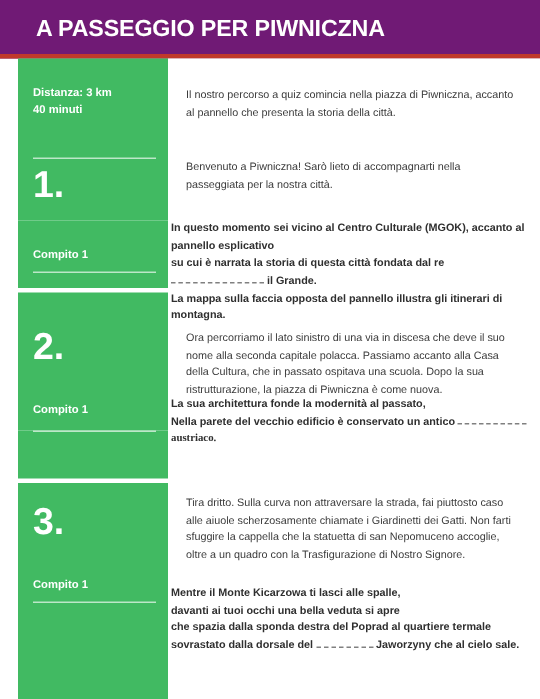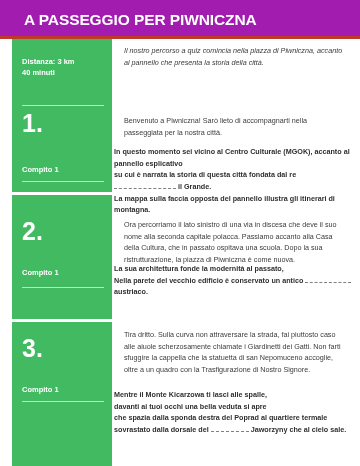--- a/index.html
+++ b/index.html
@@ -20,21 +20,21 @@
     background: #ffffff;
   }
 
   
   .header {
     position: absolute;
     left: 0;
     top: 0;
     width: 360px;
     height: 39px;
-    background: #a21caf;
+    background: #701a75;
     box-sizing: border-box;
   }
   .header-title {
     position: absolute;
     left: 24px;
     top: 11px;
     font-size: 15.5px;
     font-weight: bold;
     color: #ffffff;
     letter-spacing: -0.1px;
@@ -179,42 +179,42 @@
 
       <div class="rail-block" style="top:283px; height:144px;">
         <div class="rail-num" style="top:14px;">3.</div>
         <div class="rail-task" style="top:63px;">Compito 1</div>
         <div class="rail-divider" style="top:79px;"></div>
       </div>
     </div>
 
     <div class="content">
 
-      <div class="para" style="top:6px;font-style:italic;">Il nostro percorso a quiz comincia nella piazza di Piwniczna, accanto al pannello che presenta la storia della città.</div>
-
-      <div class="para" style="top:76px;">Benvenuto a Piwniczna! Sarò lieto di accompagnarti nella passeggiata per la nostra città.</div>
+      <div class="para" style="top:18px;">Il nostro percorso a quiz comincia nella piazza di Piwniczna, accanto al pannello che presenta la storia della città.</div>
+
+      <div class="para" style="top:66px;">Benvenuto a Piwniczna! Sarò lieto di accompagnarti nella passeggiata per la nostra città.</div>
 
       <div class="para" style="top:180px;">Ora percorriamo il lato sinistro di una via in discesa
 che deve il suo nome alla seconda capitale polacca.
 Passiamo accanto alla Casa della Cultura, che in passato ospitava una scuola.
 Dopo la sua ristrutturazione, la piazza di Piwniczna è come nuova.</div>
 
       <div class="para bold" style="top:107px;">
         <span style="white-space:pre-line;">In questo momento sei vicino al Centro Culturale (MGOK), accanto al pannello esplicativo
 su cui è narrata la storia di questa città fondata dal re</span><br>
         <span class="blank blank-lg"></span>
         <span style="white-space:pre-line;">il Grande.
 La mappa sulla faccia opposta del pannello illustra gli itinerari di montagna.</span>
       </div>
 
       <div class="para bold" style="top:224px;">
         <span style="white-space:pre-line;">La sua architettura fonde la modernità al passato,
 Nella parete del vecchio edificio è conservato un antico</span>
         <span class="blank blank-md"></span>
-        <span style="white-space:pre-line;">austriaco.</span>
+        <span style="white-space:pre-line;font-family:Liberation Serif, serif;">austriaco.</span>
       </div>
 
       <div class="para" style="top:290px;">Tira dritto. Sulla curva non attraversare la strada,
 fai piuttosto caso alle aiuole scherzosamente chiamate i Giardinetti dei Gatti.
 Non farti sfuggire la cappella che la statuetta di san Nepomuceno accoglie,
 oltre a un quadro con la Trasfigurazione di Nostro Signore.</div>
 
       <div class="para bold" style="top:350px;">
         <span style="white-space:pre-line;">Mentre il Monte Kicarzowa ti lasci alle spalle,
 davanti ai tuoi occhi una bella veduta si apre

